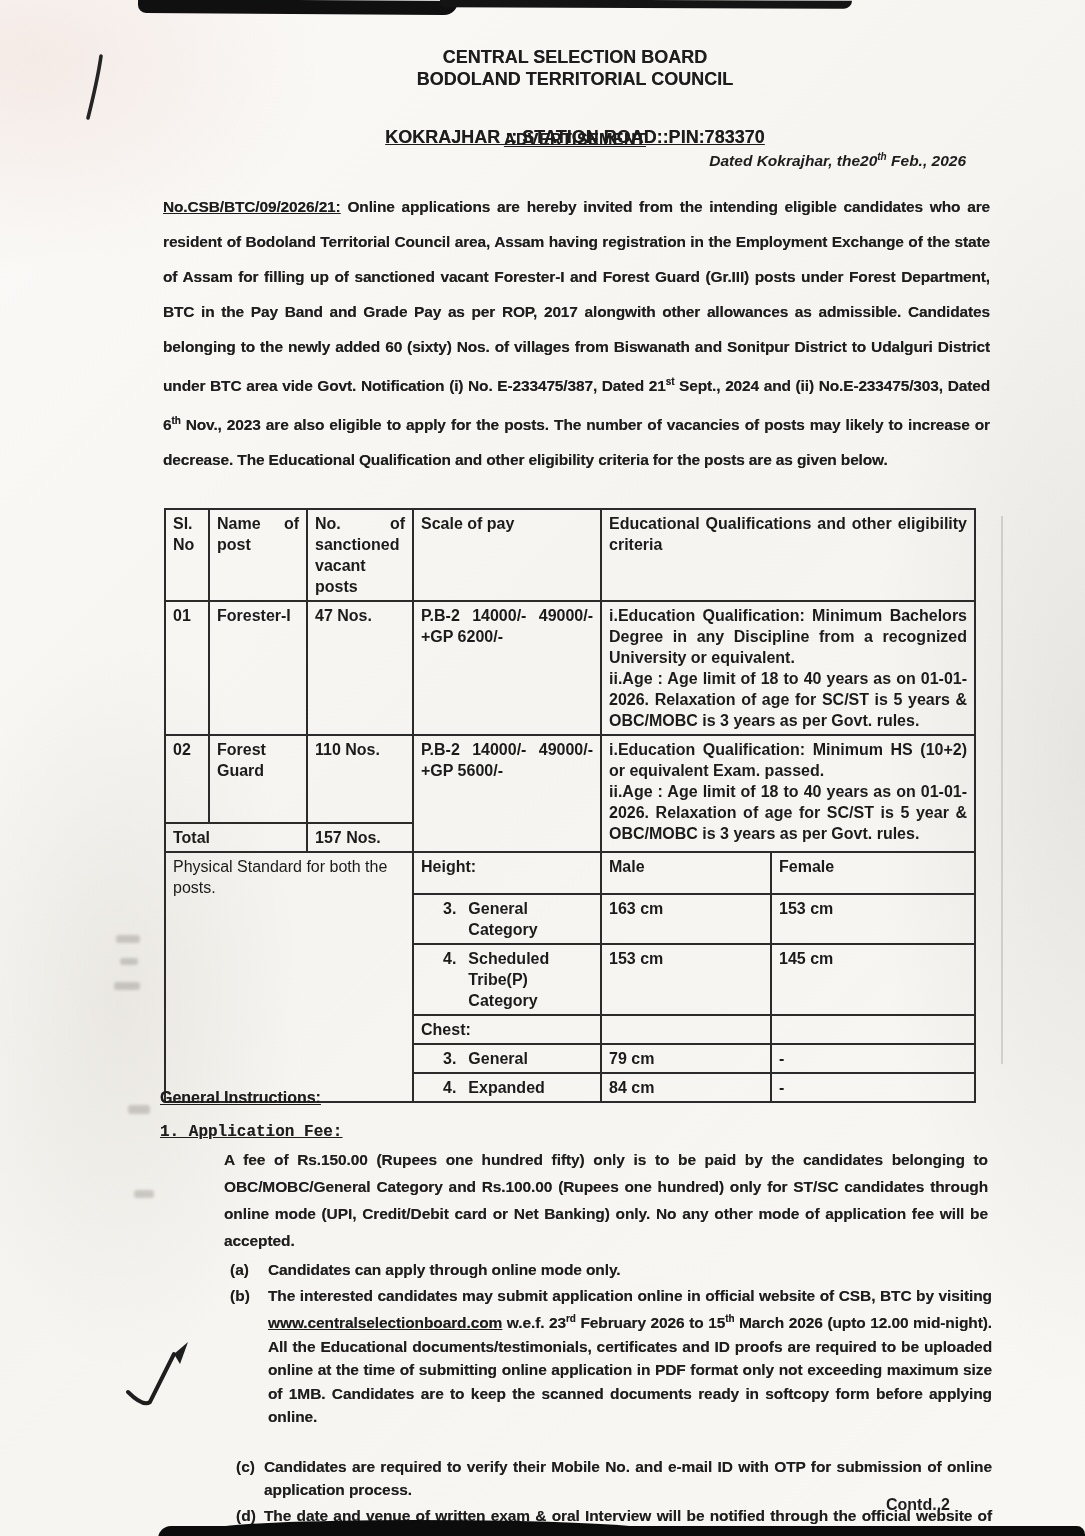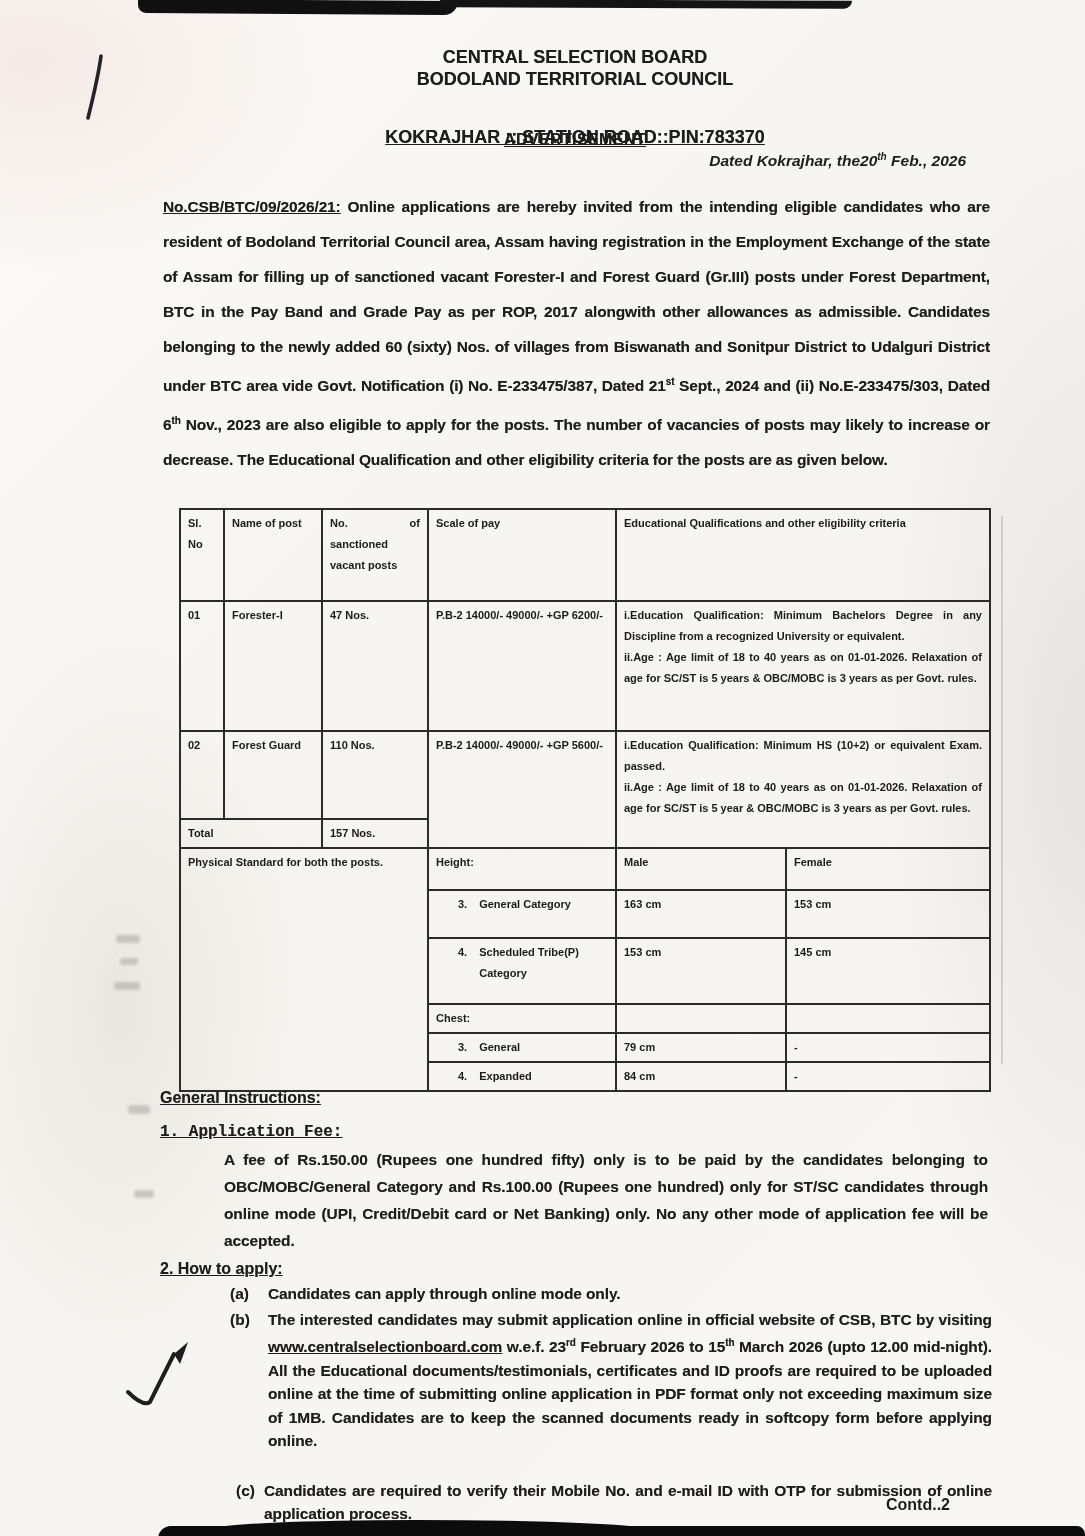--- a/index.html
+++ b/index.html
@@ -40,33 +40,33 @@
   .intro {
     position: absolute; top: 189px; left: 163px; width: 827px;
     text-align: justify; font-size: 15.5px; font-weight: 600;
     line-height: 35px; letter-spacing: -0.15px;
     text-shadow: 0 0 0.5px rgba(25,25,25,0.55);
   }
   sup { font-size: 10px; }
 
   
   table.main-table {
-    position: absolute; top: 508px; left: 179px;
+    position: absolute; top: 508px; left: 164px;
     border-collapse: collapse; table-layout: fixed; width: 810px;
-    font-size: 11px; font-weight: 600; color: #1b1b1b;
+    font-size: 16px; font-weight: 600; color: #1b1b1b;
   }
   .main-table th, .main-table td {
     border: 2px solid #2b2b2b; vertical-align: top; padding: 3px 7px;
     line-height: 21px;
   }
   .main-table th { text-align: justify; font-weight: 700; }
   .justify { text-align: justify; }
   .b { font-weight: 700; }
   .total-label { padding-left: 52px; }
-  .phys-label { font-weight: 700; line-height: 21px; }
+  .phys-label { font-weight: 400; line-height: 21px; }
   .cat-item { display: flex; gap: 12px; padding-left: 22px; }
   .cat-item .cat-num { flex: none; }
 
   
   .instructions {
     position: absolute; top: 1087px; left: 160px; width: 832px;
     font-size: 15.5px; font-weight: 600;
     text-shadow: 0 0 0.5px rgba(25,25,25,0.5);
   }
   .gi-title, .fee-title, .howto-title {
@@ -209,21 +209,20 @@
       <td>84 cm</td>
       <td>-</td>
     </tr>
   </tbody>
     </table>
 
   <div class="instructions">
     <div class="gi-title">General Instructions:</div>
     <div class="fee-title">1. Application Fee:</div>
     <div class="fee-body">A fee of Rs.150.00 (Rupees one hundred fifty) only is to be paid by the candidates belonging to OBC/MOBC/General Category and Rs.100.00 (Rupees one hundred) only for ST/SC candidates through online mode (UPI, Credit/Debit card or Net Banking) only. No any other mode of application fee will be accepted.</div>
-    <div class="howto-title">2. How to apply:</div>
 
     <div class="item">
       <span class="item-label">(a)</span>
       <div class="item-body"><span>Candidates can apply through online mode only.</span></div>
     </div>
     <div class="item">
       <span class="item-label">(b)</span>
       <div class="item-body"><span>The interested candidates may submit application online in official website of CSB, BTC by visiting </span><span style="text-decoration: underline;">www.centralselectionboard.com</span><span> w.e.f. 23</span><sup>rd</sup><span> February 2026 to 15</span><sup>th</sup><span> March 2026 (upto 12.00 mid-night). All the Educational documents/testimonials, certificates and ID proofs are required to be uploaded online at the time of submitting online application in PDF format only not exceeding maximum size of 1MB. Candidates are to keep the scanned documents ready in softcopy form before applying online.</span></div>
     </div>
     <div class="item item-cd item-c">

